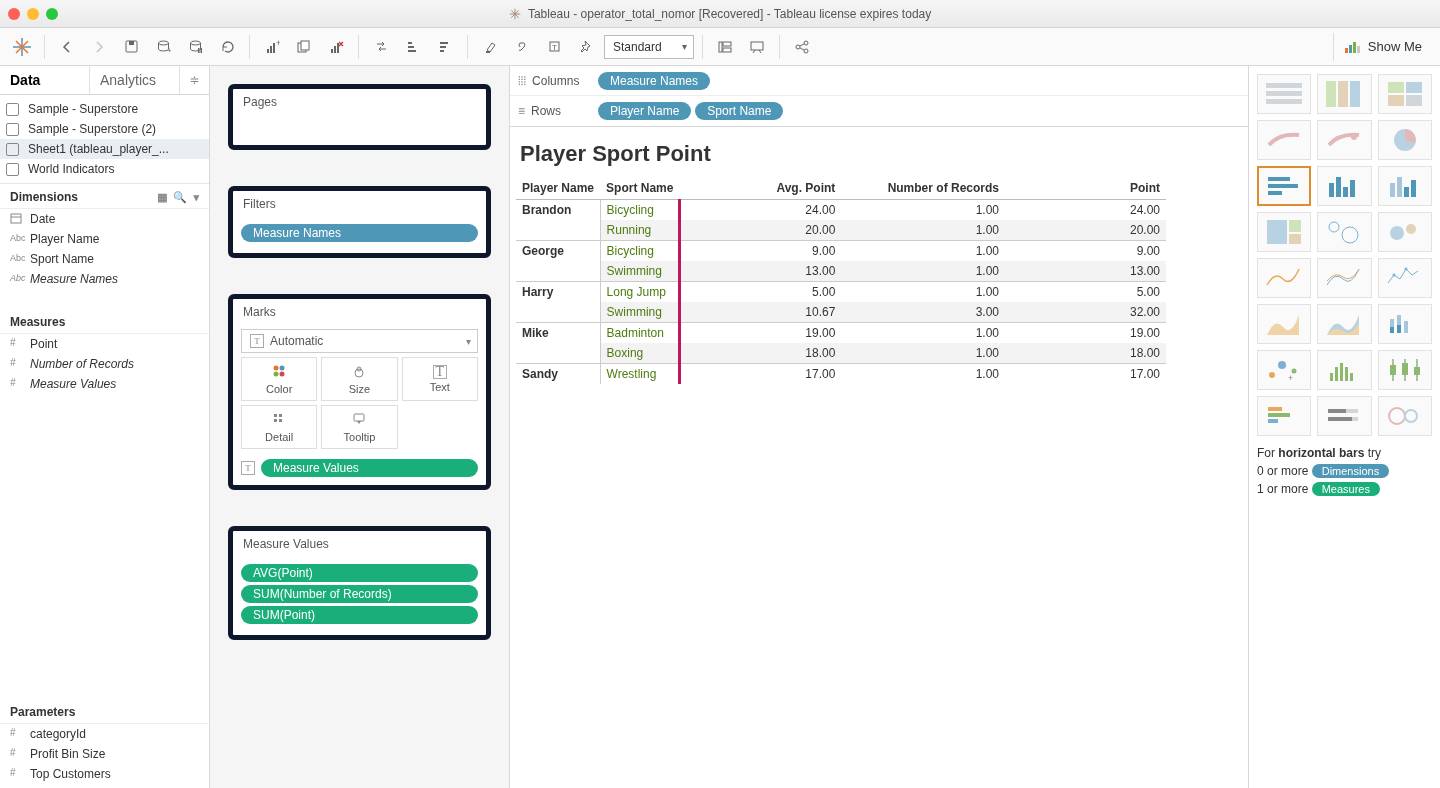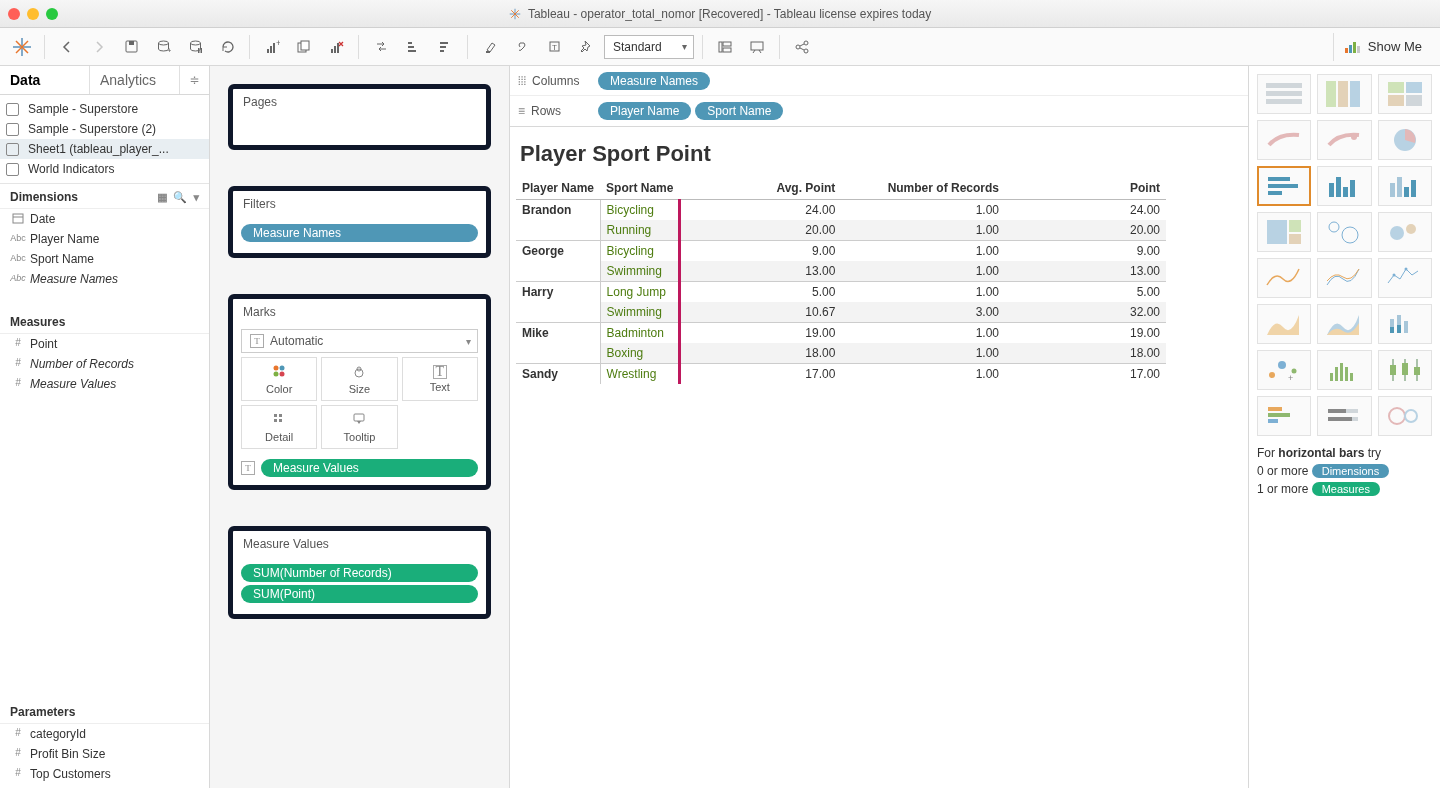--- a/index.html
+++ b/index.html
@@ -35,21 +35,21 @@
 .side-tab{flex:1;padding:6px 10px;font-size:14px;color:#666;position:relative}
 .side-tab.active{color:#000;font-weight:600}
 .side-tab-right{width:30px;border-left:1px solid #e0e0e0;display:flex;align-items:center;justify-content:center;color:#888}
 .ds-list{padding:4px 0;border-bottom:1px solid #e5e5e5}
 .ds-item{padding:3px 10px 3px 28px;position:relative;font-size:12px;color:#333;white-space:nowrap;overflow:hidden;text-overflow:ellipsis}
 .ds-item.sel{background:#e8eef2}
 .ds-item::before{content:"";position:absolute;left:6px;top:4px;width:11px;height:11px;border:1.2px solid #888;border-radius:2px}
 .sec-head{padding:6px 10px 4px;font-weight:600;font-size:12px;display:flex;align-items:center;justify-content:space-between;border-bottom:1px solid #eee}
 .sec-head .icons{display:flex;gap:6px;color:#888;font-size:11px}
 .field-row{padding:3px 10px 3px 30px;position:relative;font-size:12px;color:#333}
-.field-ico{position:absolute;left:10px;top:3px;font-size:10px;color:#888;width:16px;text-align:center;font-family:monospace}
+.field-ico{position:absolute;left:10px;top:3px;font-size:10px;color:#888;width:16px;font-family:monospace}
 .field-row.italic{font-style:italic}
 
 
 .card{background:#fff;border:5px solid #0f172a;margin:18px;border-radius:6px}
 .card-title{padding:6px 10px;font-size:12px;color:#555}
 .card-body{padding:4px 8px 8px}
 .pill{border-radius:10px;padding:2px 12px;font-size:12px;color:#fff;display:inline-block;white-space:nowrap}
 .pill-blue{background:#4f97b6}
 .pill-green{background:#1aae7a}
 .pill-block{display:block;margin:3px 0}
@@ -376,20 +376,21 @@
           </div>
       </div>
       <div class="marks-textrow">
         <span class="text-ico">T</span>
         <span class="pill pill-green" style="flex:1">Measure Values</span>
       </div>
     </div>
     <div class="card">
       <div class="card-title">Measure Values</div>
       <div class="card-body" id="mv-pills">
+          <span class="pill pill-green pill-block">AVG(Point)</span>
           <span class="pill pill-green pill-block">SUM(Number of Records)</span>
           <span class="pill pill-green pill-block">SUM(Point)</span>
         </div>
     </div>
   </div>
 
   <div class="viewcol">
     <div class="shelves">
       <div class="shelf">
         <span class="shelf-label">

